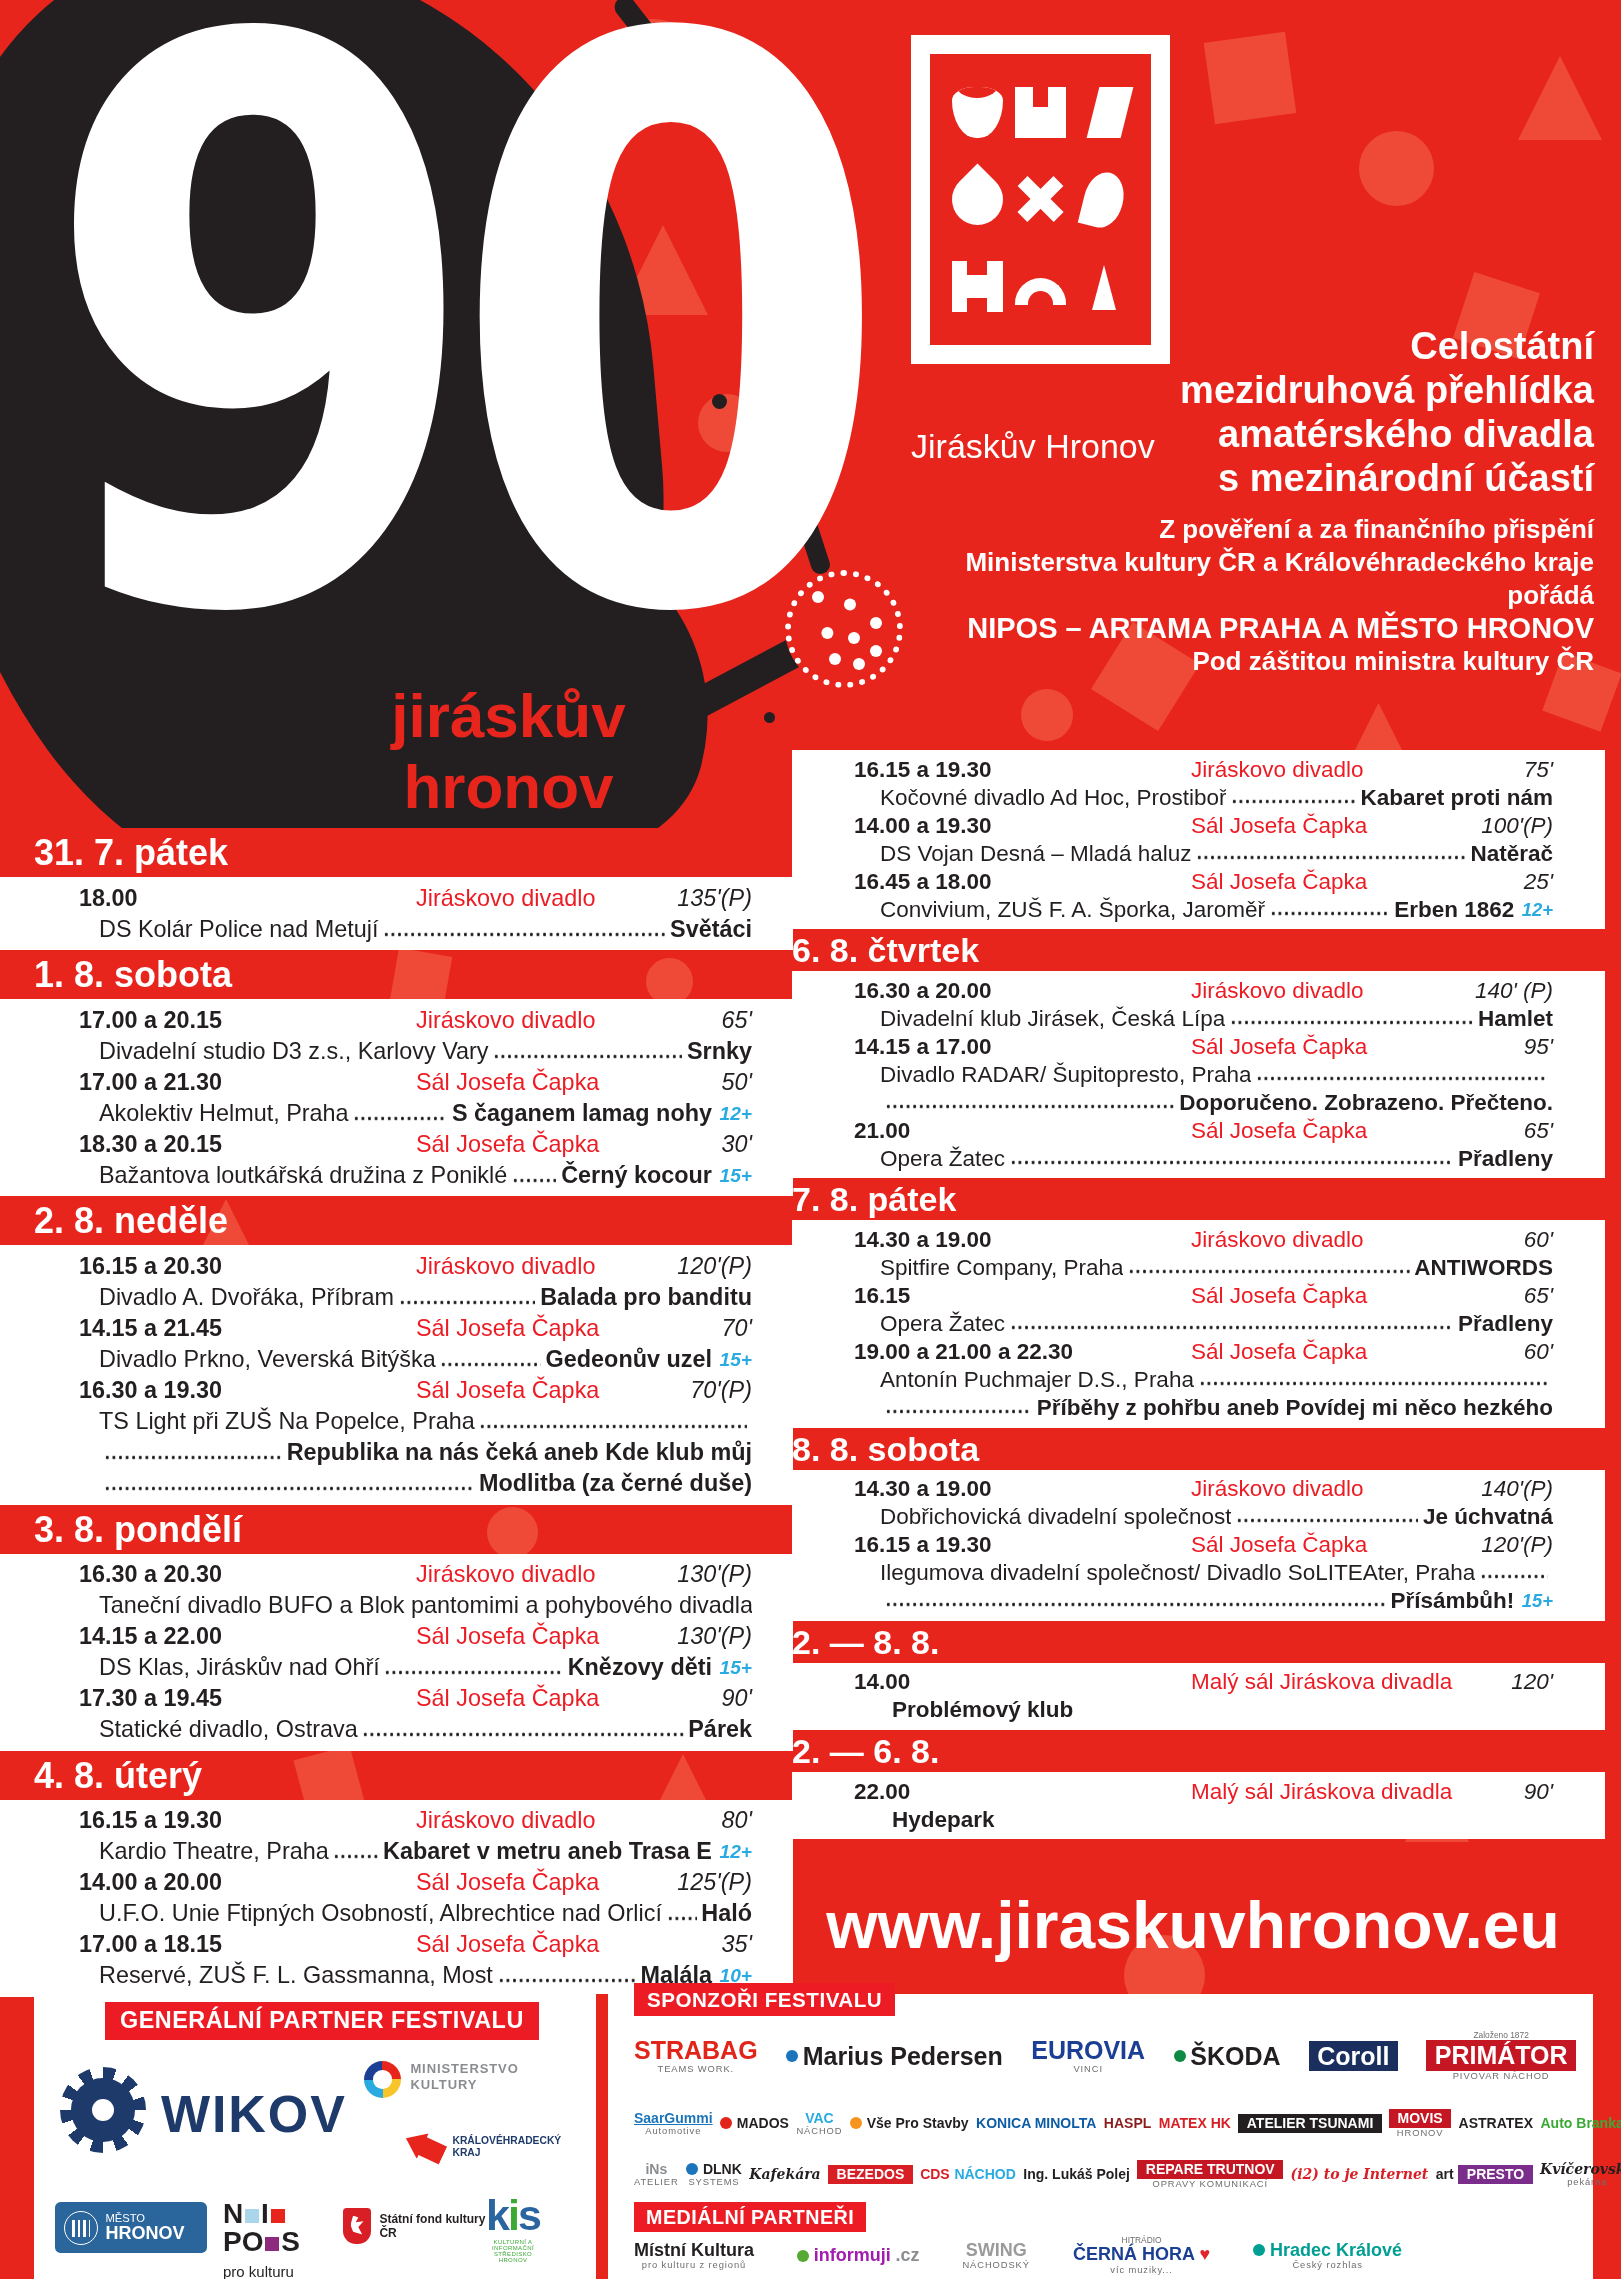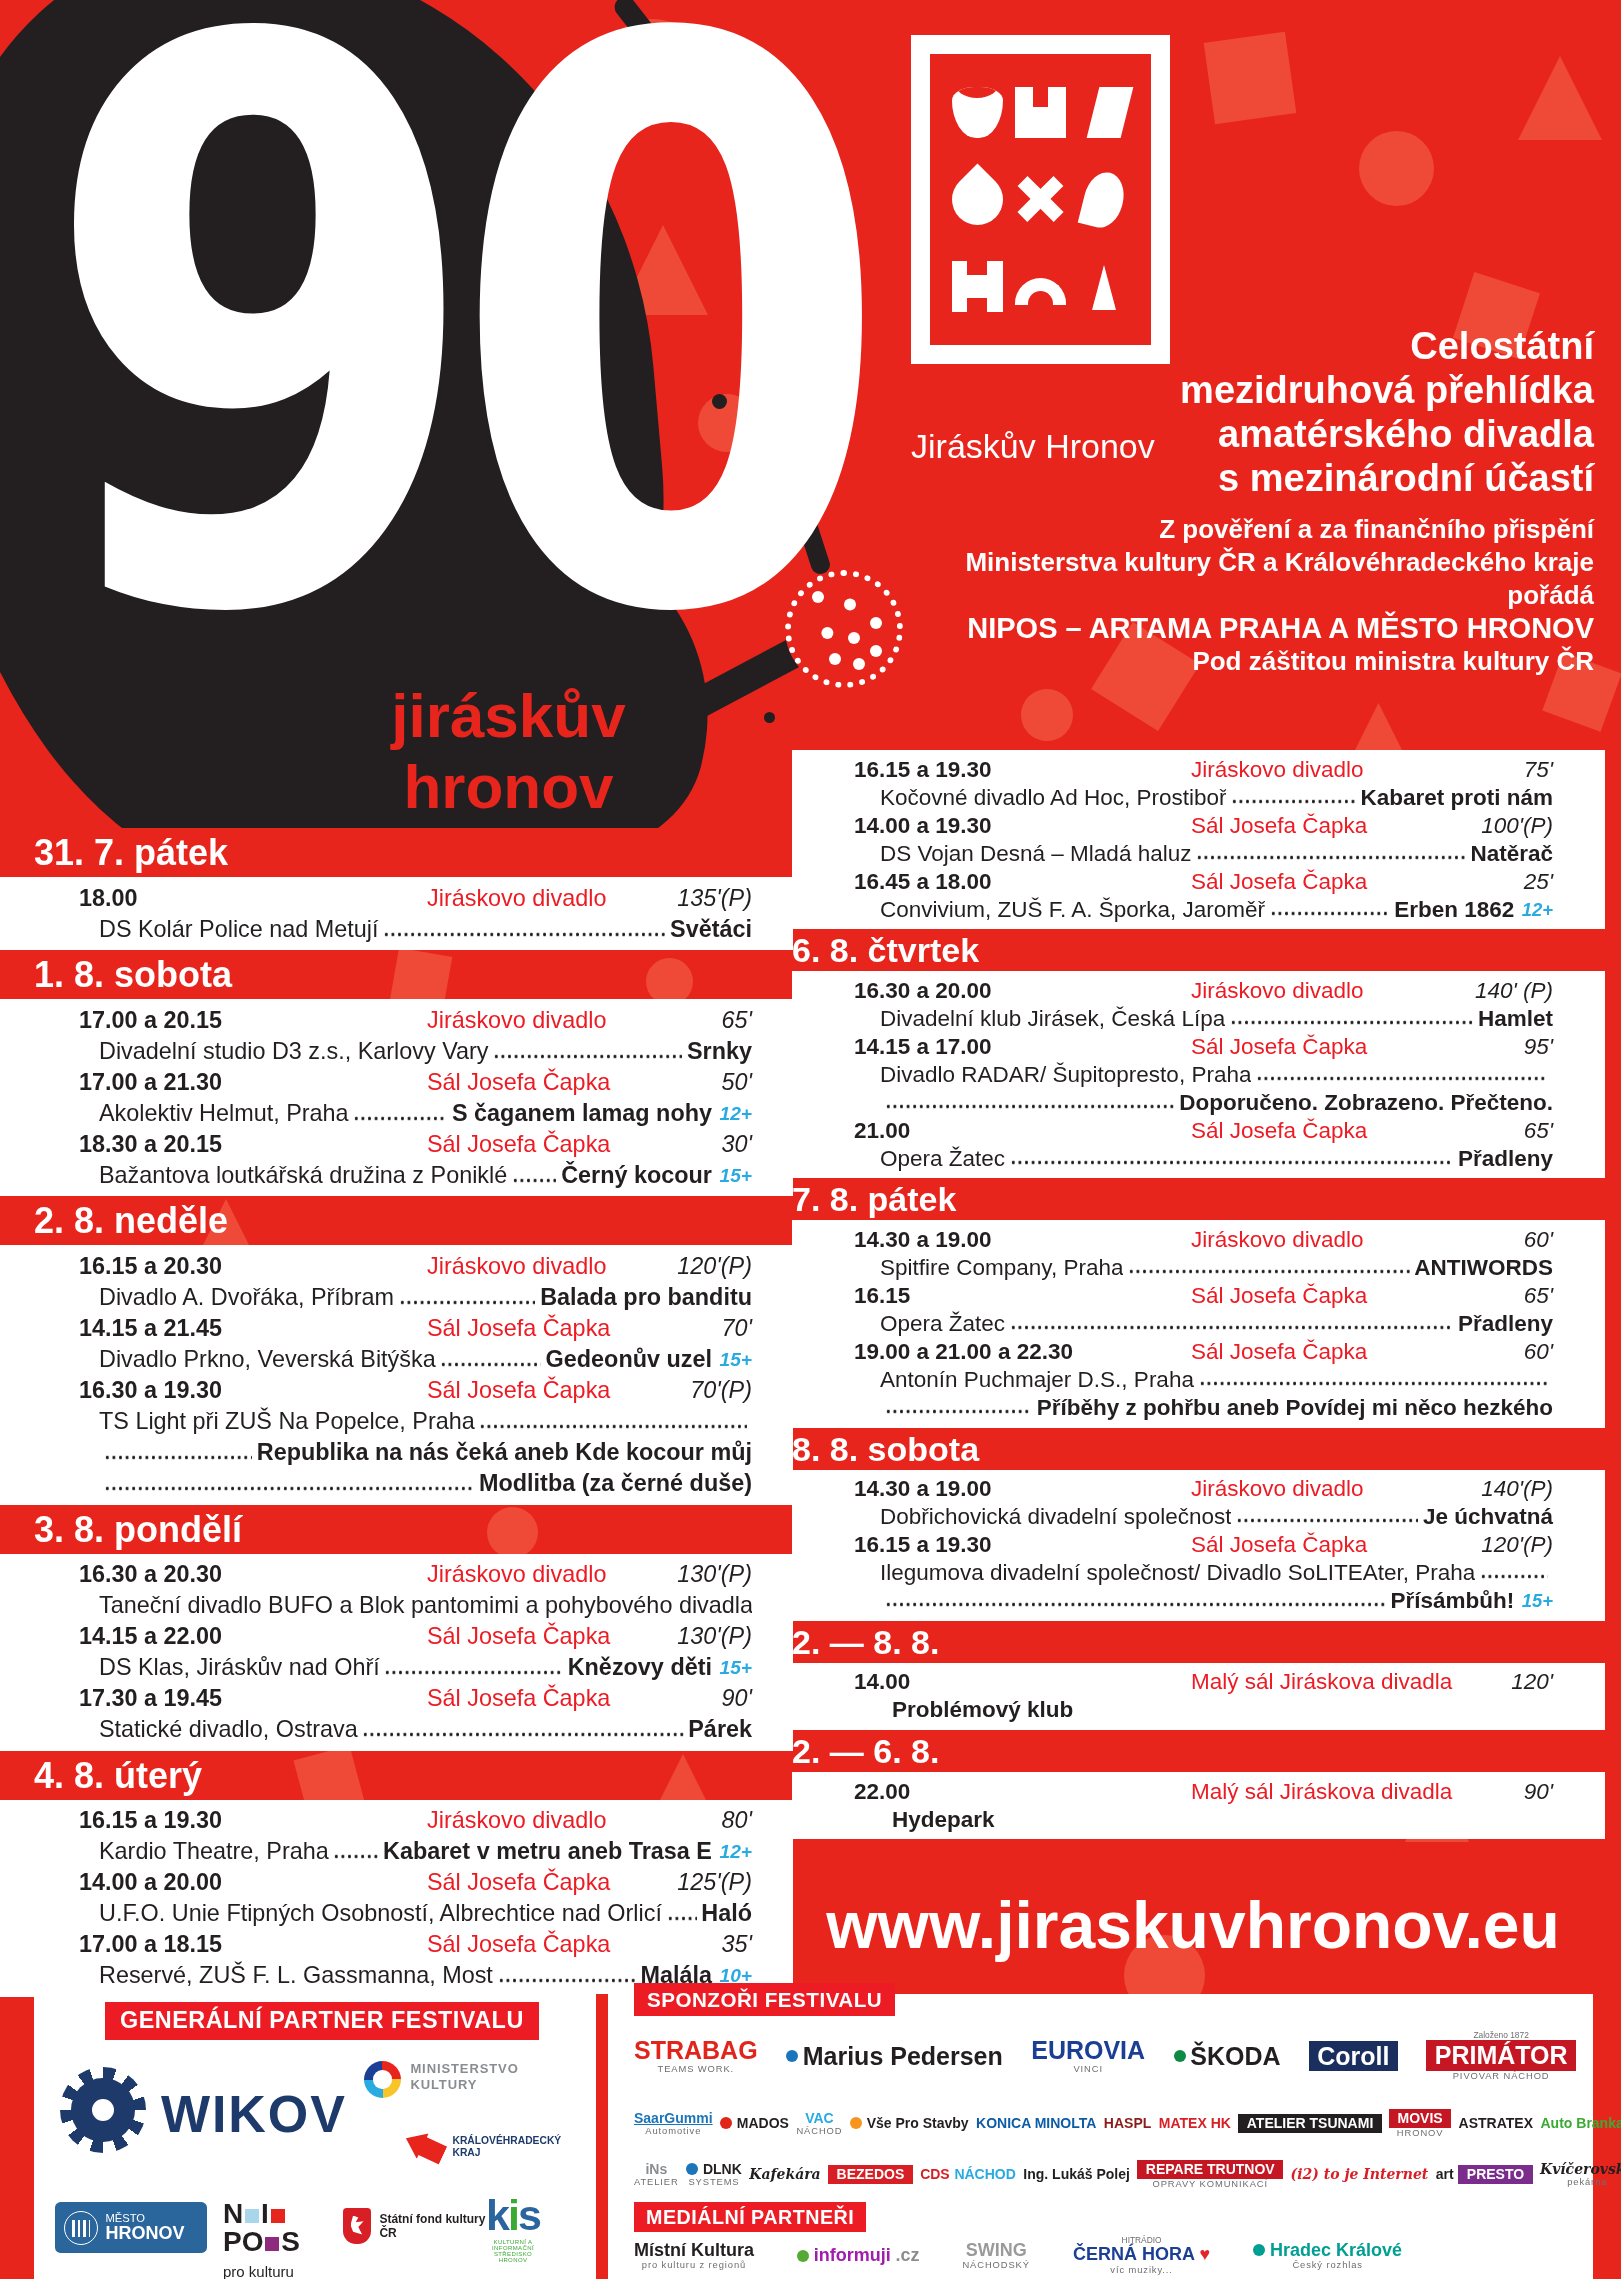--- a/index.html
+++ b/index.html
@@ -62,21 +62,21 @@
   .col-left{left:0;top:828px;width:793px;}
   .col-right{left:792px;top:750px;width:813px;}
   .day-heading{color:#fff;font-weight:700;}
   .col-left .day-heading{height:49px;line-height:49px;font-size:36px;padding-left:34px;}
   .col-left .day:first-child .day-heading{background:var(--red);}
   .col-right .day-heading{height:42px;line-height:42px;font-size:34px;}
   .day-card{background:#fff;padding:5.6px 0;}
   .line{display:flex;}
   .col-left .line{height:31px;line-height:31px;font-size:23.4px;}
   .col-right .line{height:28px;line-height:28px;font-size:22.5px;}
-  .col-left .l1{padding:0 41px 0 79px;gap:11px;}
+  .col-left .l1{padding:0 41px 0 79px;}
   .col-left .l2,.col-left .l3{padding:0 41px 0 99px;}
   .col-right .l1{padding:0 52px 0 62px;}
   .col-right .l2,.col-right .l3{padding:0 52px 0 88px;}
   .time{font-weight:700;width:337px;flex:0 0 auto;}
   .venue{color:var(--red2);flex:1 1 auto;min-width:0;}
   .dur{font-style:italic;flex:0 0 auto;text-align:right;}
   .company{white-space:nowrap;flex:0 1 auto;min-width:0;overflow:hidden;}
   .title{font-weight:700;white-space:nowrap;}
   .title-only{font-weight:700;margin-left:12px;}
   .age{color:var(--blue);font-style:italic;font-weight:700;font-size:0.82em;margin-left:7.5px;white-space:nowrap;}
@@ -315,21 +315,21 @@
               <span class="time">16.30 a 19.30</span>
               <span class="venue">Sál Josefa Čapka</span>
               <span class="dur">70'(P)</span>
             </div>
             <div class="line l2">
               <span class="company">TS Light při ZUŠ Na Popelce, Praha</span>
               <span class="dots"></span>
             </div>
             <div class="line l3">
               <span class="dots"></span>
-              <span class="title">Republika na nás čeká aneb Kde kocour můj</span>
+              <span class="title">Republika na nás čeká aneb Kde klub můj</span>
             </div>
             <div class="line l3">
               <span class="dots"></span>
               <span class="title">Modlitba (za černé duše)</span>
             </div>
           </div>
         </div>
       </section>
       <section class="day">
         <div class="day-heading">3. 8. pondělí</div>

